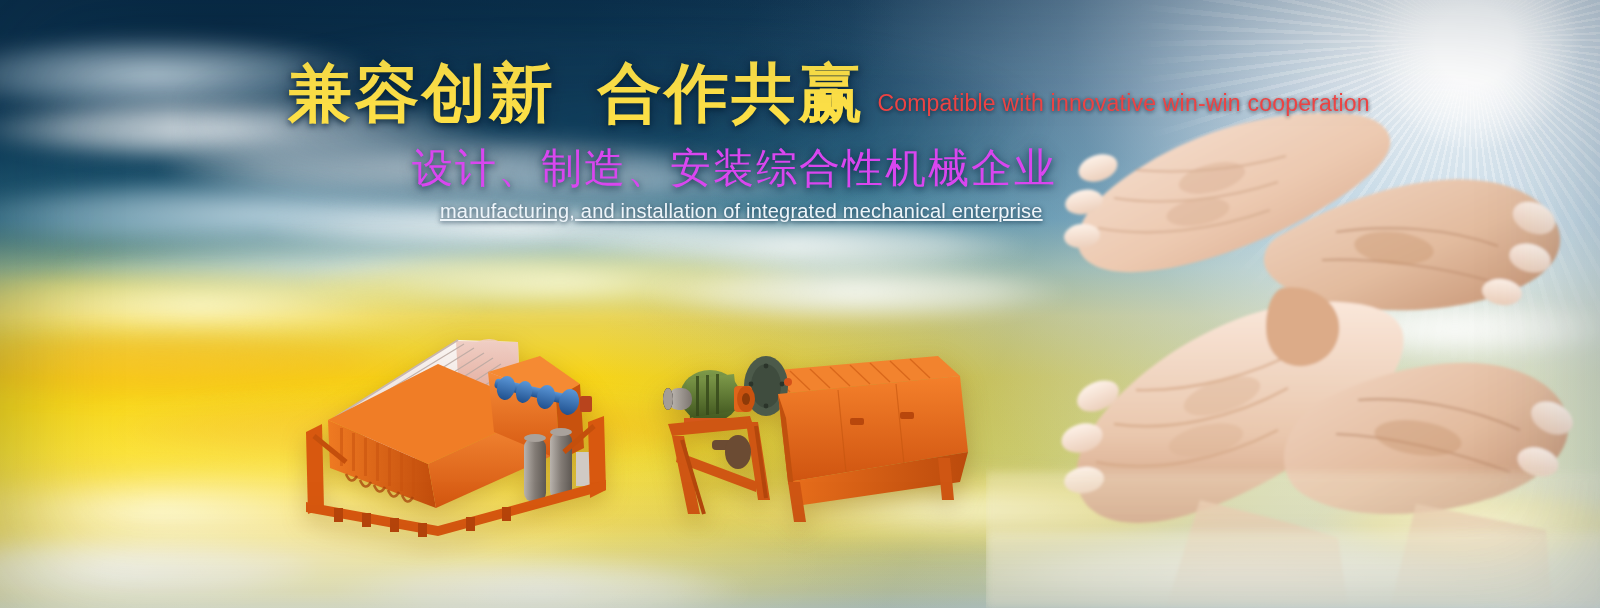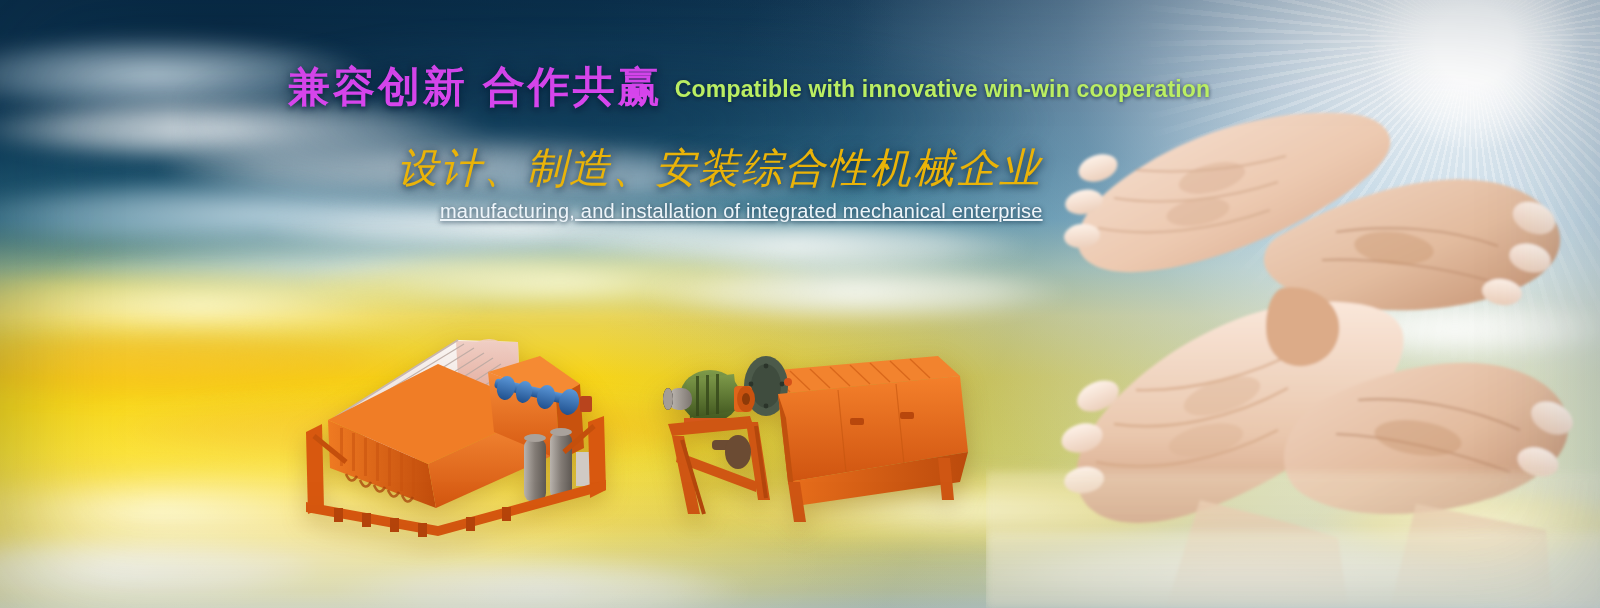--- a/index.html
+++ b/index.html
@@ -64,35 +64,34 @@
     filter:blur(6px);
   }
 
   
   .text-wrap{position:absolute;left:0;top:0;width:100%;height:100%;}
   .line-main{
     position:absolute;left:288px;top:66px;white-space:nowrap;
     display:flex;align-items:baseline;
   }
   .cn-main{
-    font-family:Liberation Sans, sans-serif;
-    font-size:42px;font-weight:700;color:#d946ef;letter-spacing:3px;line-height:1;
+    font-family:Liberation Mono, monospace;
+    font-size:64px;font-weight:700;color:#fde047;letter-spacing:3px;line-height:1;
     text-shadow:0 2px 6px rgba(3,26,46,.75), 0 0 18px rgba(10,45,72,.5);
   }
   .en-main{
-    font-size:23px;font-weight:700;color:#bef264;letter-spacing:.2px;
+    font-size:23px;font-weight:400;color:#ef4444;letter-spacing:.2px;
     margin-left:12px;position:relative;top:-4px;
     text-shadow:0 1px 4px rgba(5,30,50,.8);
   }
   .line-sub{
-    position:absolute;left:397px;top:148px;white-space:nowrap;
+    position:absolute;left:412px;top:148px;white-space:nowrap;
     font-family:"DejaVu Sans","Liberation Sans",sans-serif;
-    font-size:41px;font-weight:400;color:#eab308;letter-spacing:2px;line-height:1;
+    font-size:41px;font-weight:400;color:#d946ef;letter-spacing:2px;line-height:1;
     text-shadow:0 2px 7px rgba(6,34,56,.8), 0 0 16px rgba(12,50,78,.45);
-    font-style:italic;
   }
   .line-sub-en{
     position:absolute;left:440px;top:200px;white-space:nowrap;
     font-size:20px;font-weight:400;color:#eef5fa;letter-spacing:.2px;
     text-shadow:0 1px 5px rgba(6,34,56,.85);
     text-decoration:underline;
   }
 
   
   .m1{position:absolute;left:288px;top:312px;width:352px;height:226px;}

